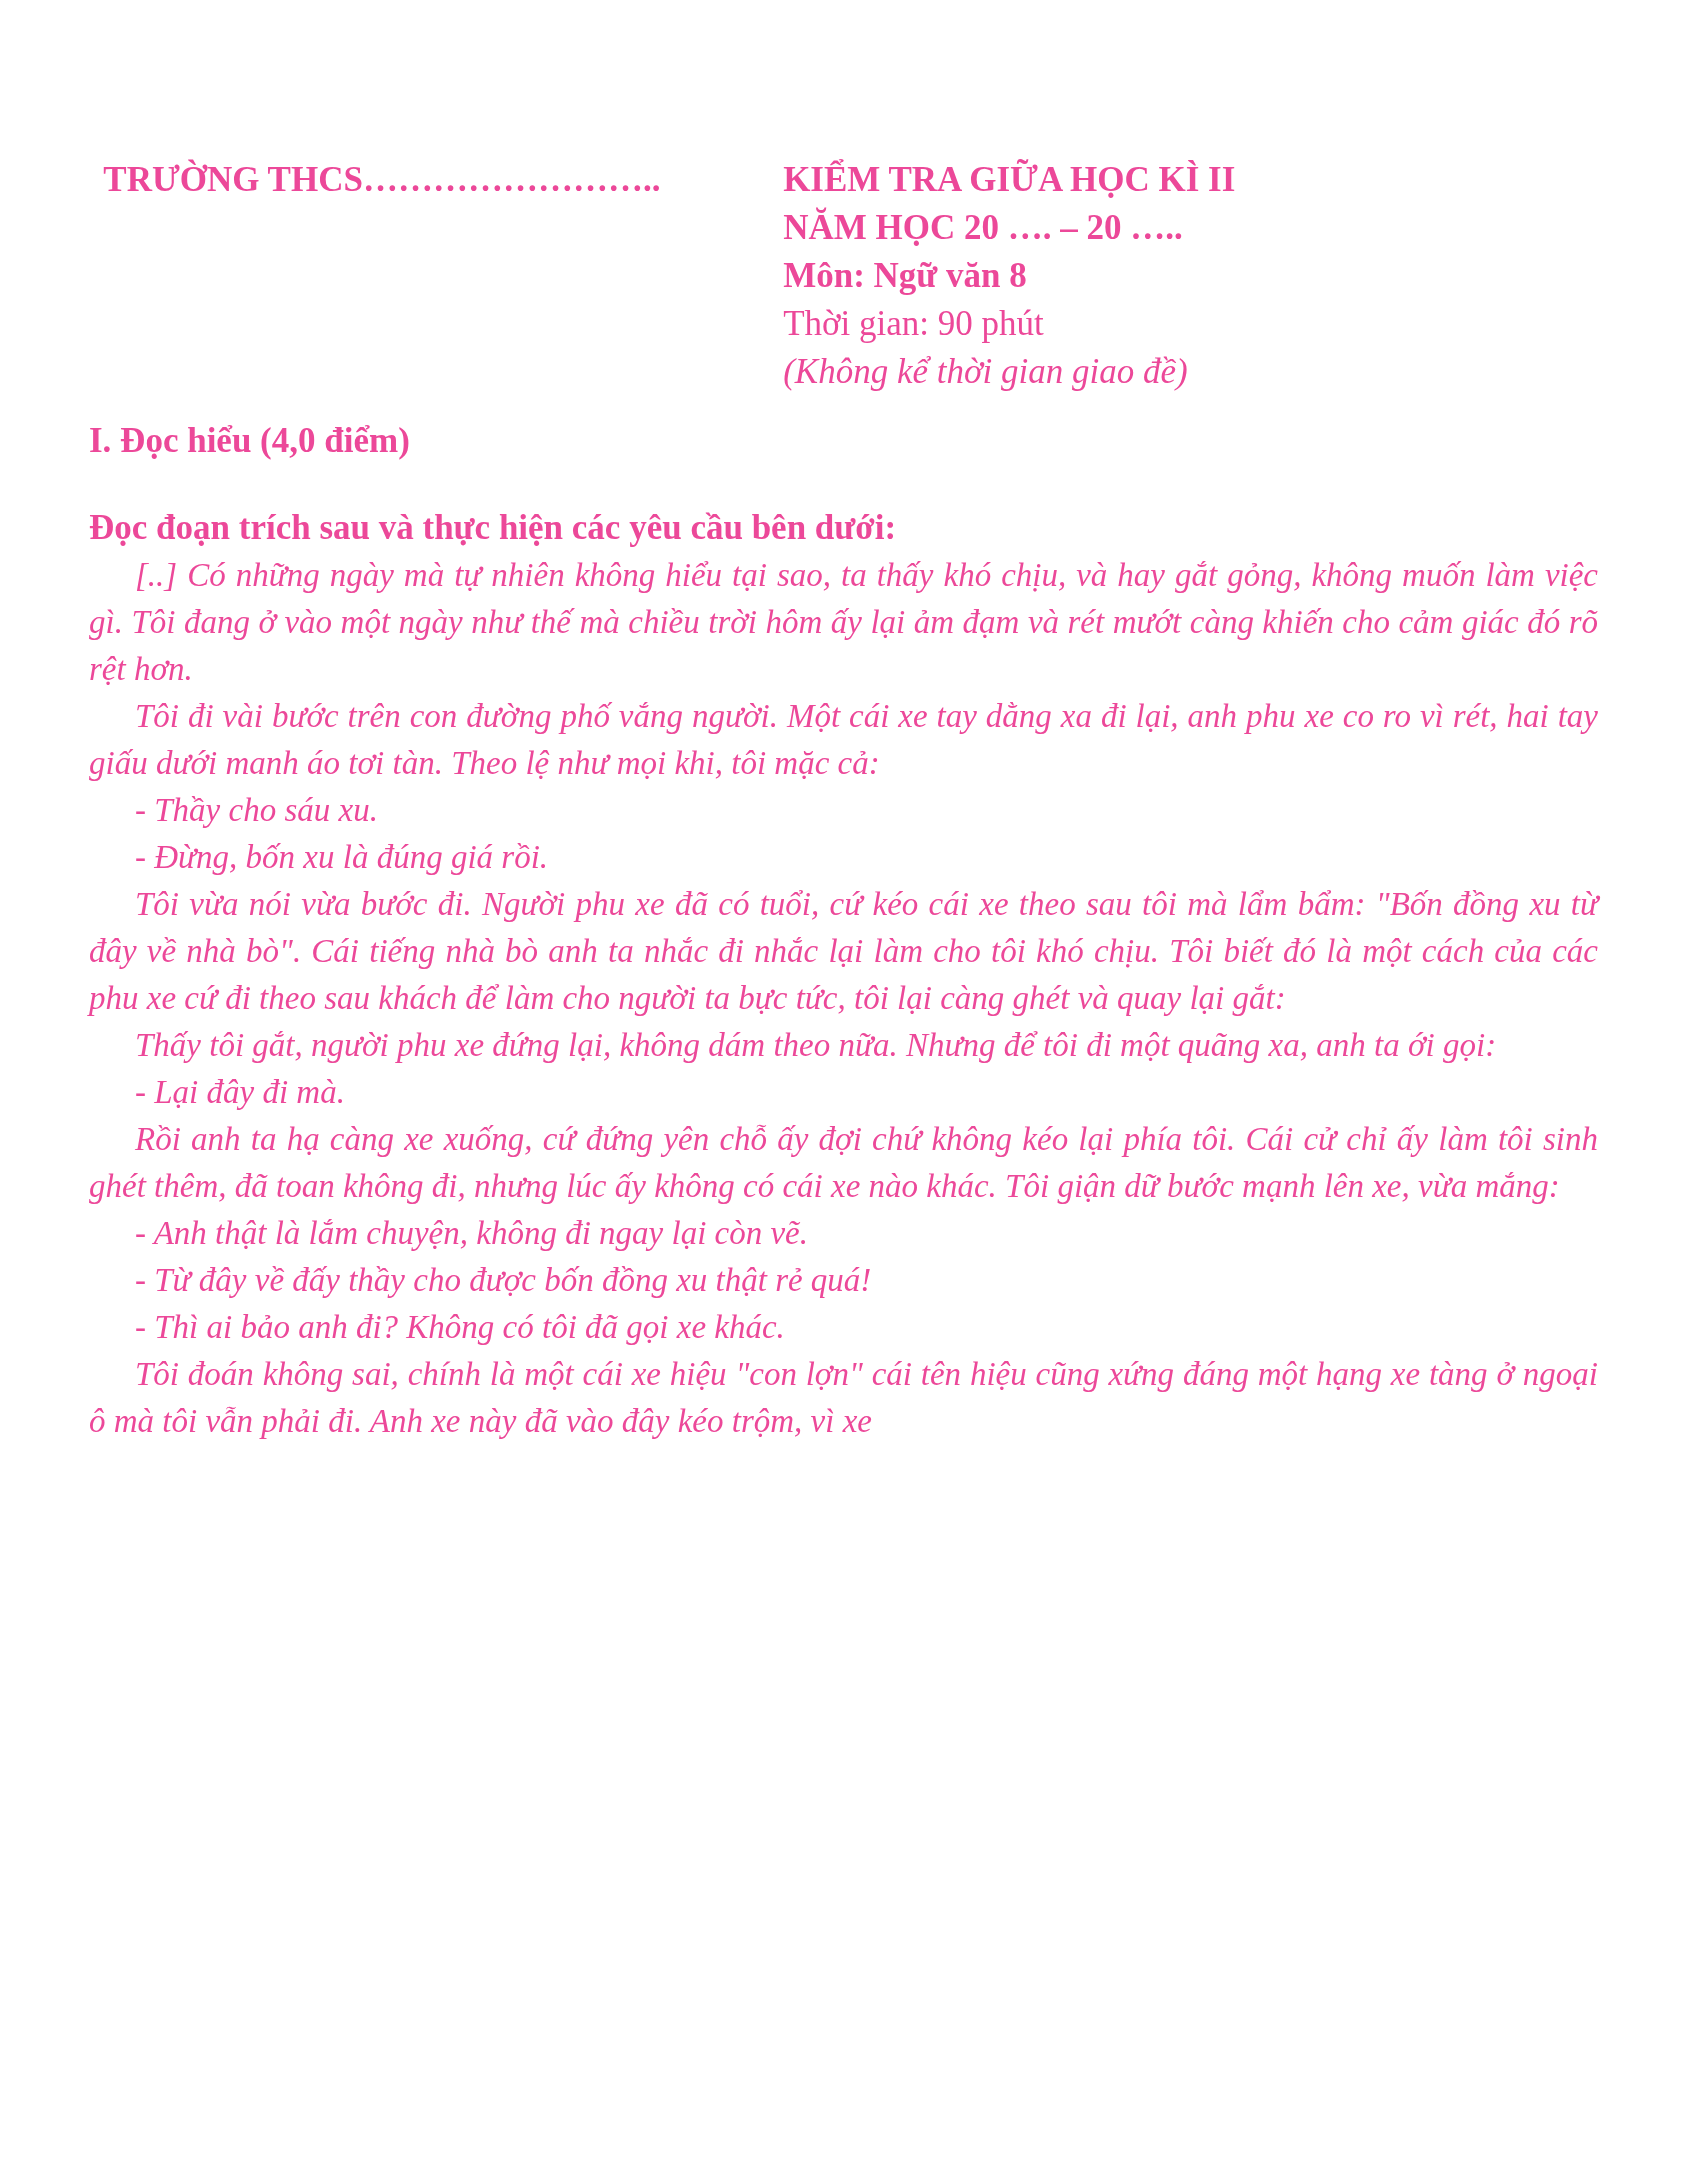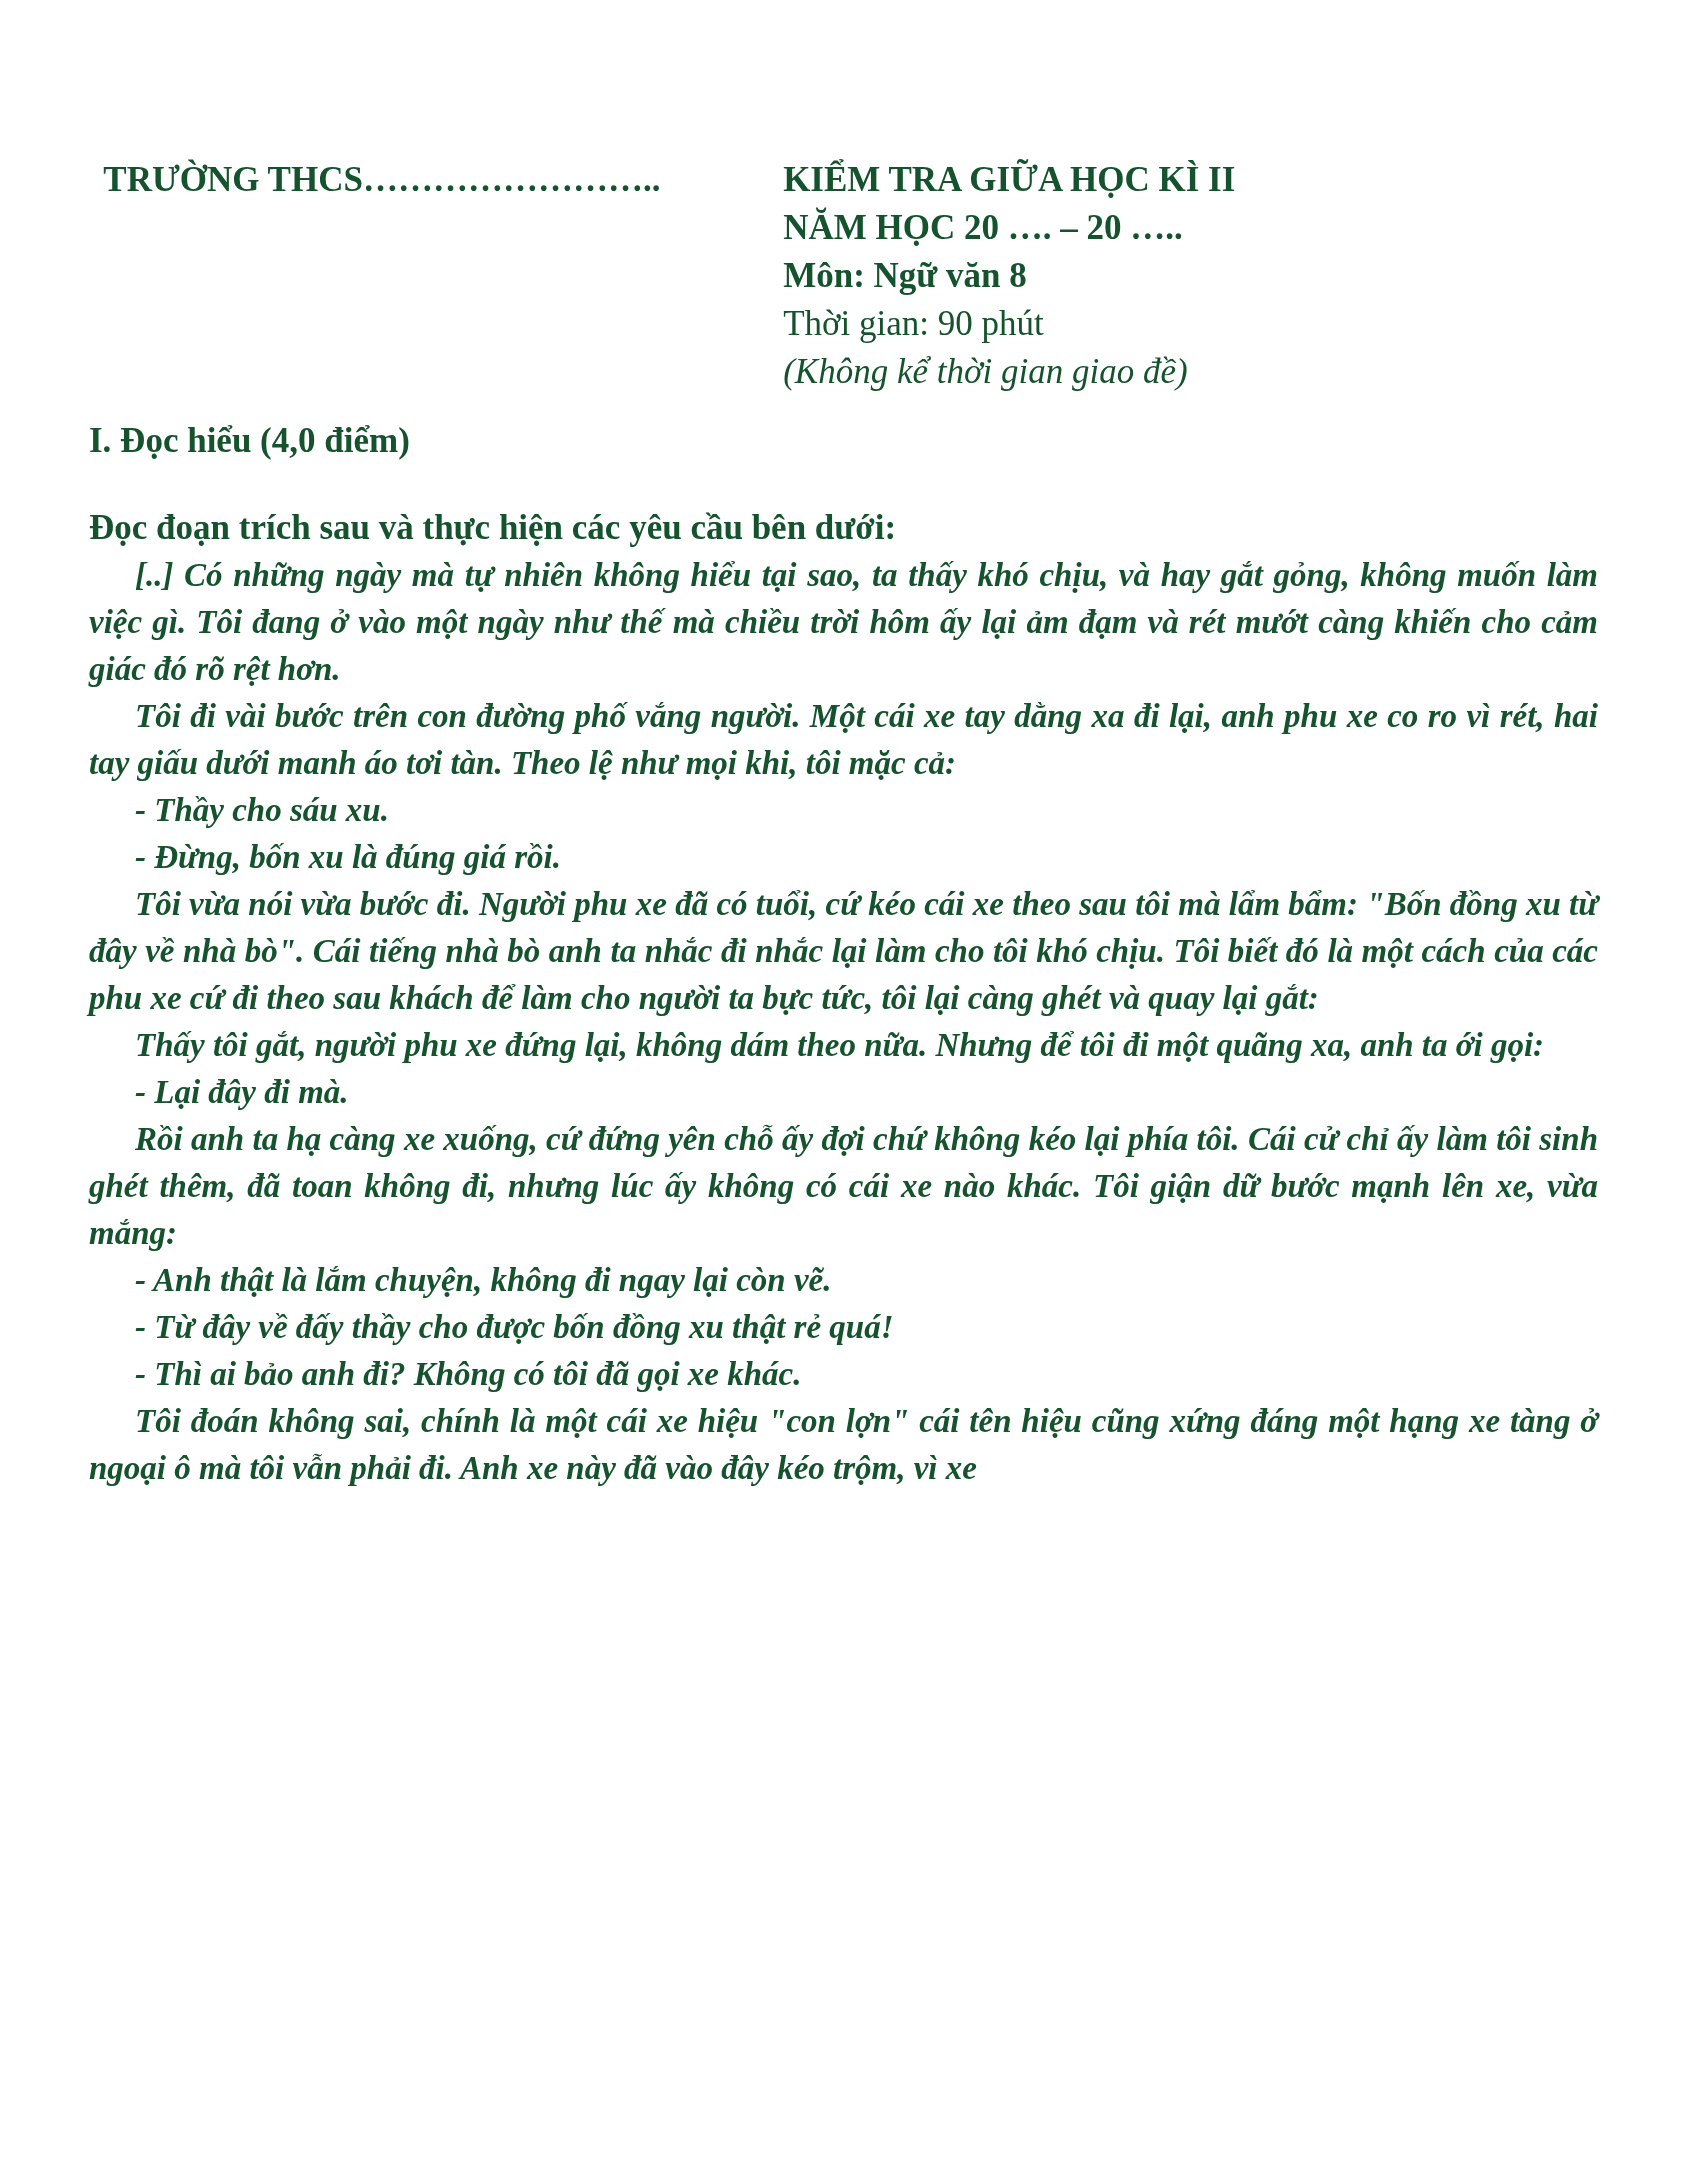--- a/index.html
+++ b/index.html
@@ -6,21 +6,21 @@
     margin: 0;
     padding: 0;
     background: #ffffff;
   }
   .page {
     position: relative;
     width: 1687px;
     height: 2183px;
     box-sizing: border-box;
     background: #ffffff;
-    color: #14532d;
+    color: #ec4899;
     font-family: "Liberation Serif", serif;
     padding: 156px 89px 5px 89px;
     overflow: hidden;
   }
   .header {
     display: flex;
     align-items: flex-start;
   }
   .header-left {
     width: 46%;
@@ -55,21 +55,20 @@
   .passage {
     margin-top: 1.6px;
   }
   .passage p {
     margin: 0;
     font-size: 33px;
     line-height: 47px;
     font-style: italic;
     text-align: justify;
     text-indent: 46px;
-    font-weight: bold;
   }
 </style>
 </head>
 <body>
 
 <div class="page">
 
   <div class="header">
     <div class="header-left">TRƯỜNG THCS……………………..</div>
     <div class="header-right">

